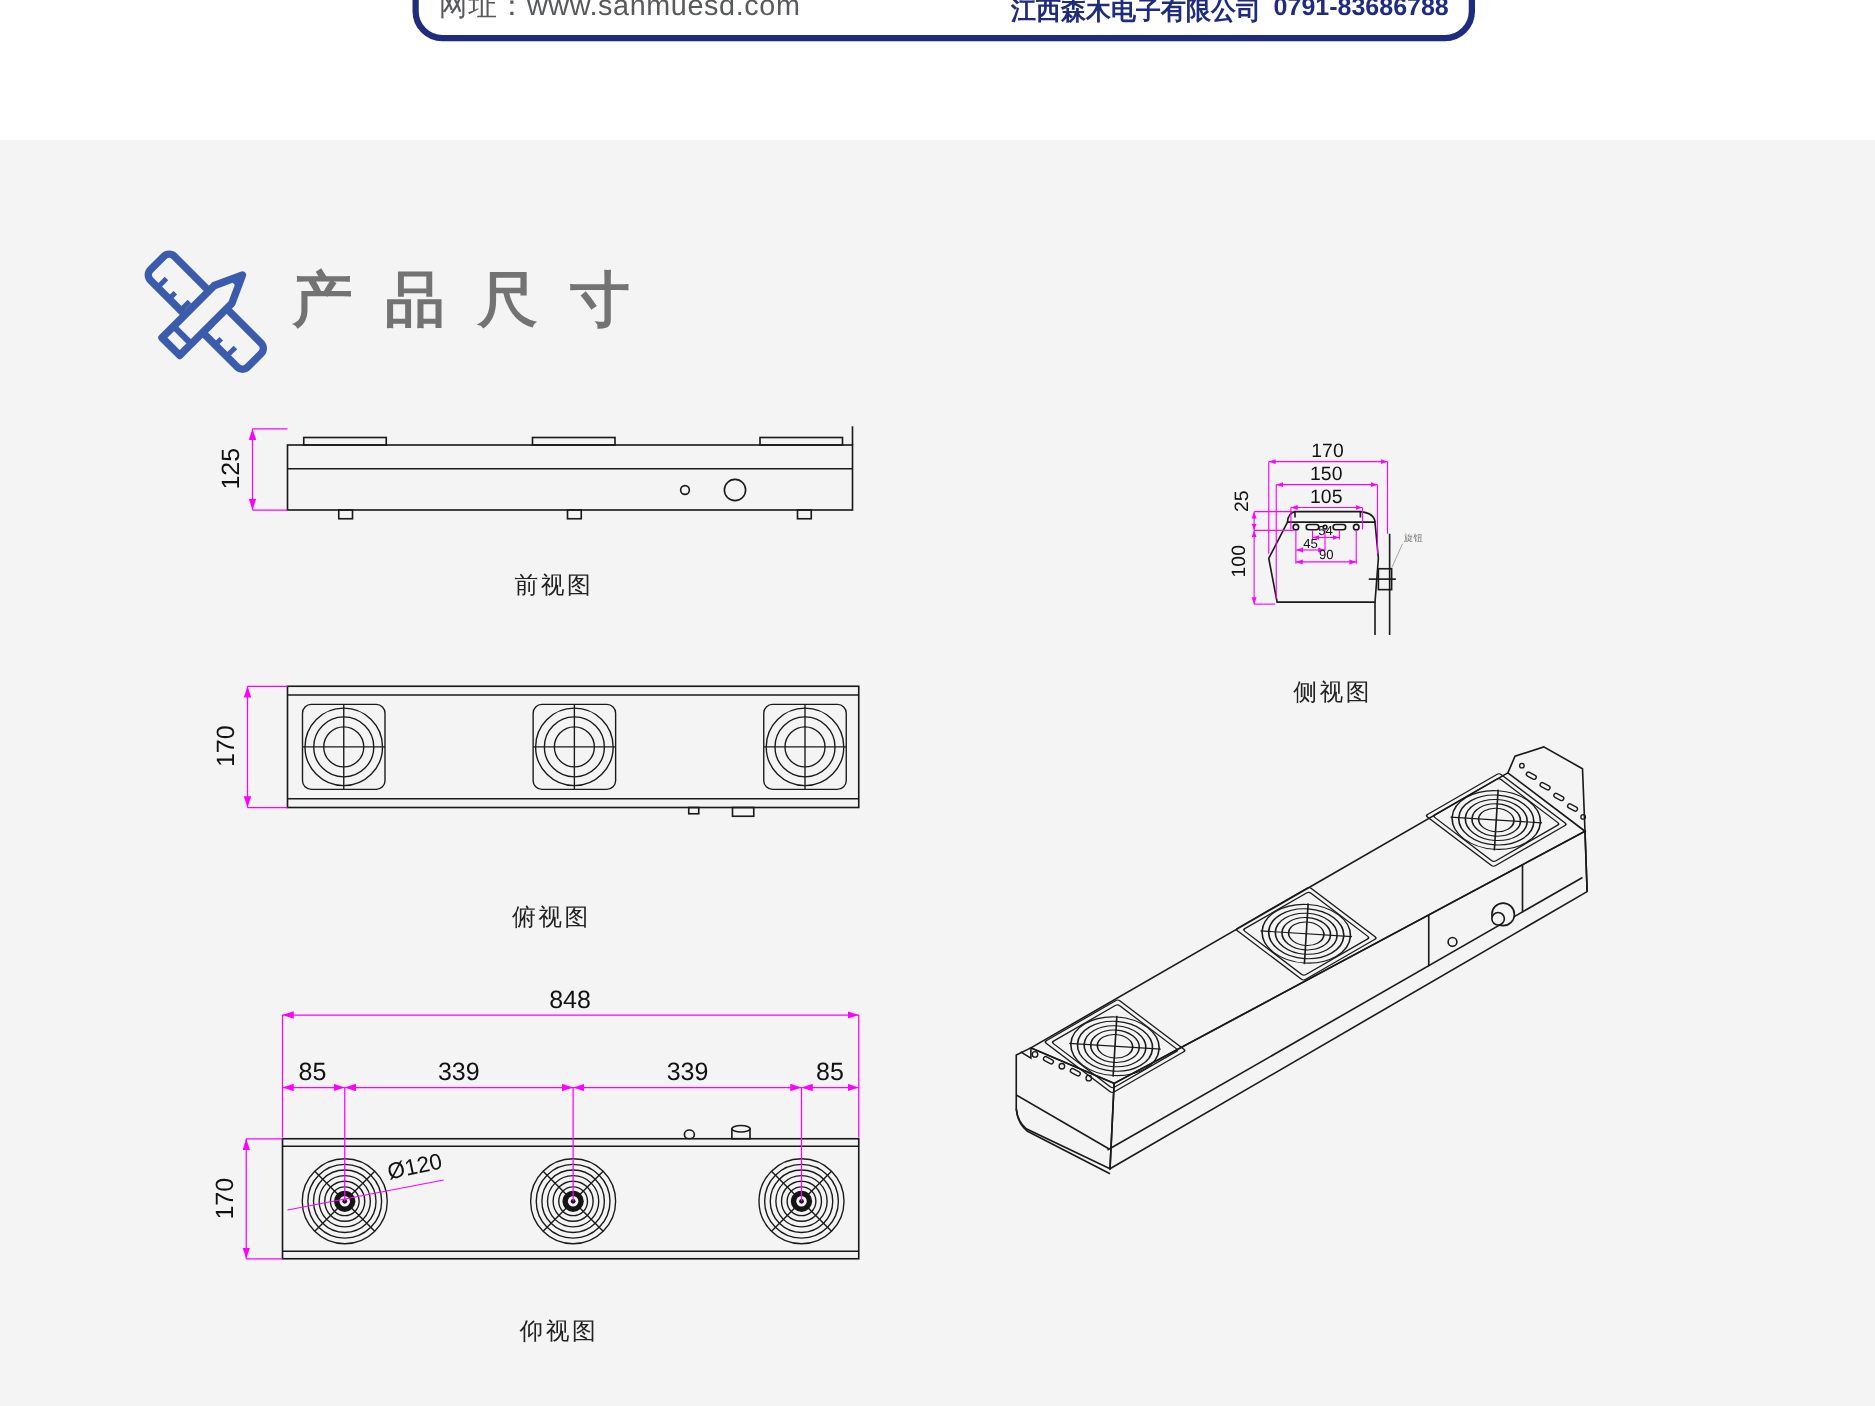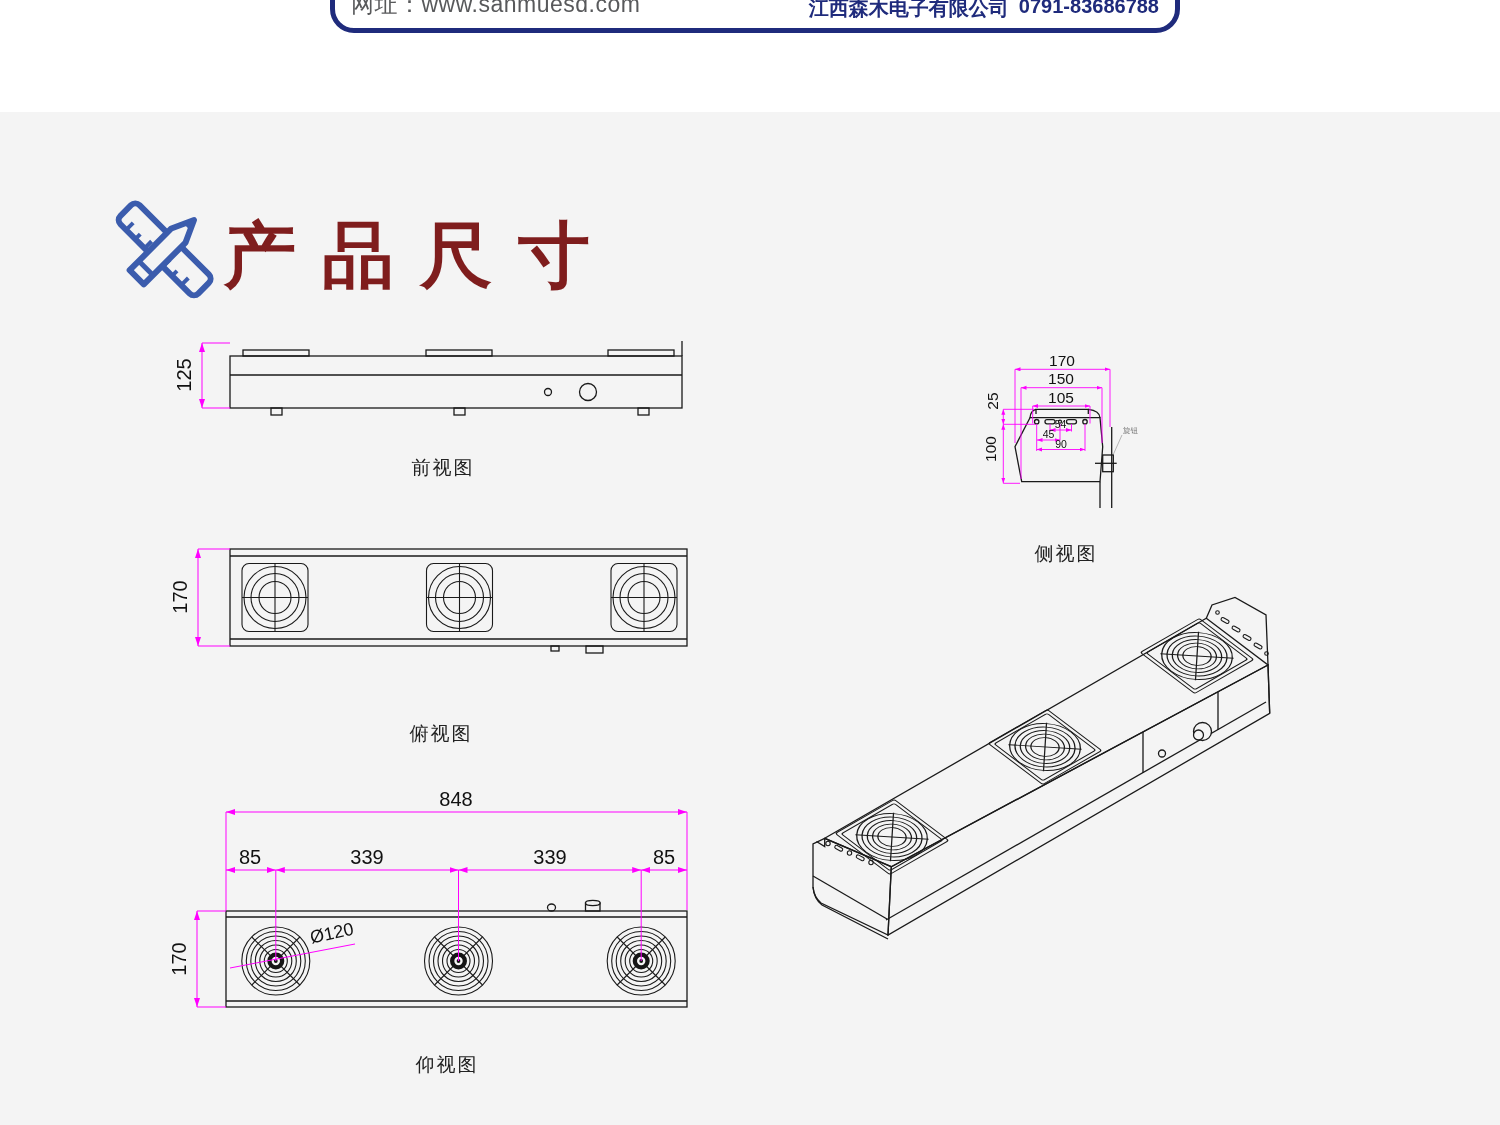--- a/index.html
+++ b/index.html
@@ -5,21 +5,21 @@
   html,body{margin:0;padding:0;}
   body{width:1500px;height:1125px;overflow:hidden;background:#ffffff;font-family:"Liberation Sans",sans-serif;}
   .page{position:relative;width:1500px;height:1125px;background:#ffffff;overflow:hidden;}
   .content-bg{position:absolute;left:0;top:112px;width:1500px;height:1013px;background:#f4f4f4;}
   
   .pill{position:absolute;left:330px;top:-44px;width:850px;height:77px;border:5px solid #1f2b7c;border-radius:24px;background:#ffffff;box-sizing:border-box;}
   .site{position:absolute;left:16px;bottom:8px;font-size:23px;color:#58595b;letter-spacing:0.5px;white-space:nowrap;}
   .company{position:absolute;right:16px;bottom:6px;font-size:20px;font-weight:bold;color:#1f2b7c;white-space:nowrap;display:flex;gap:10px;}
   
   .title-icon{position:absolute;left:116px;top:200px;}
-  .title-text{position:absolute;left:224px;top:208px;font-size:72px;font-weight:bold;color:#7f1d1d;letter-spacing:26px;white-space:nowrap;}
+  .title-text{position:absolute;left:234px;top:208px;font-size:48px;font-weight:bold;color:#737373;letter-spacing:26px;white-space:nowrap;}
   
   svg{position:absolute;overflow:visible;}
   .k{stroke:#1a1a1a;stroke-width:1.3;fill:none;}
   .k2{stroke:#1a1a1a;stroke-width:1.1;fill:none;}
   .d{stroke:#ff00ff;stroke-width:1;fill:none;}
   .dthin{stroke:#ff00ff;stroke-width:0.9;fill:none;}
   text{font-family:"Liberation Sans",sans-serif;fill:#111;}
   .dt{font-size:20px;text-anchor:middle;}
   .dts{font-size:15.5px;text-anchor:middle;}
   .dtx{font-size:10.5px;text-anchor:middle;}

